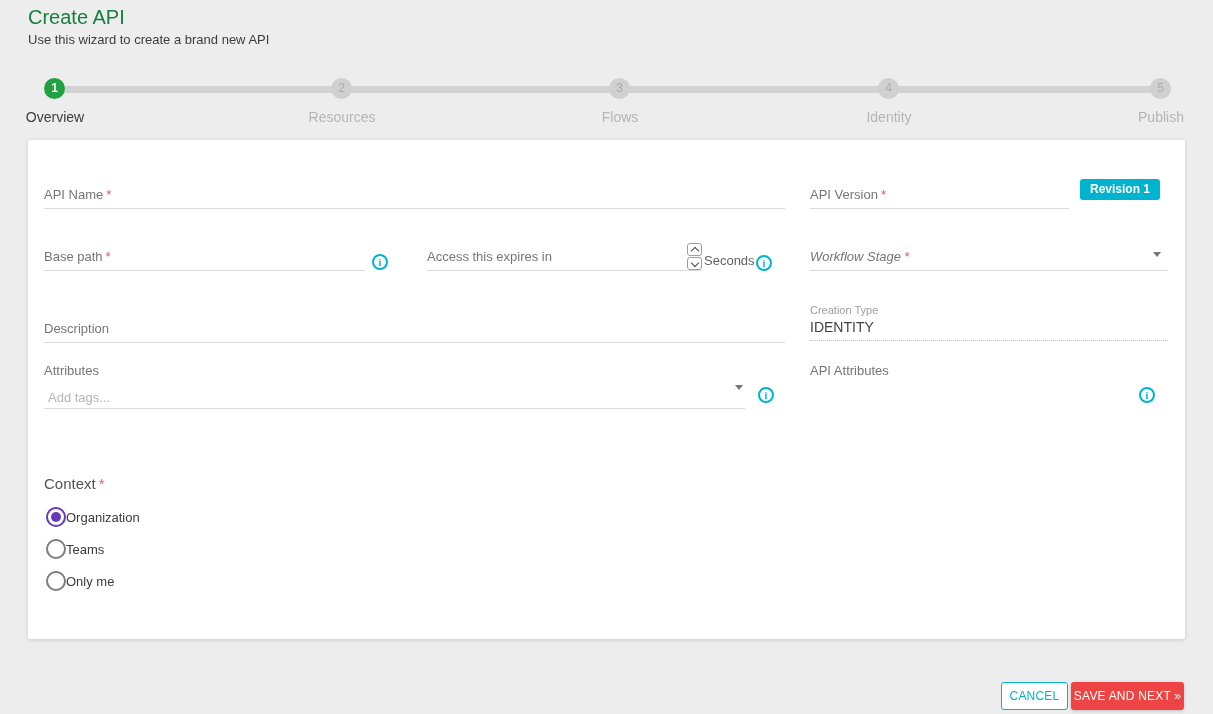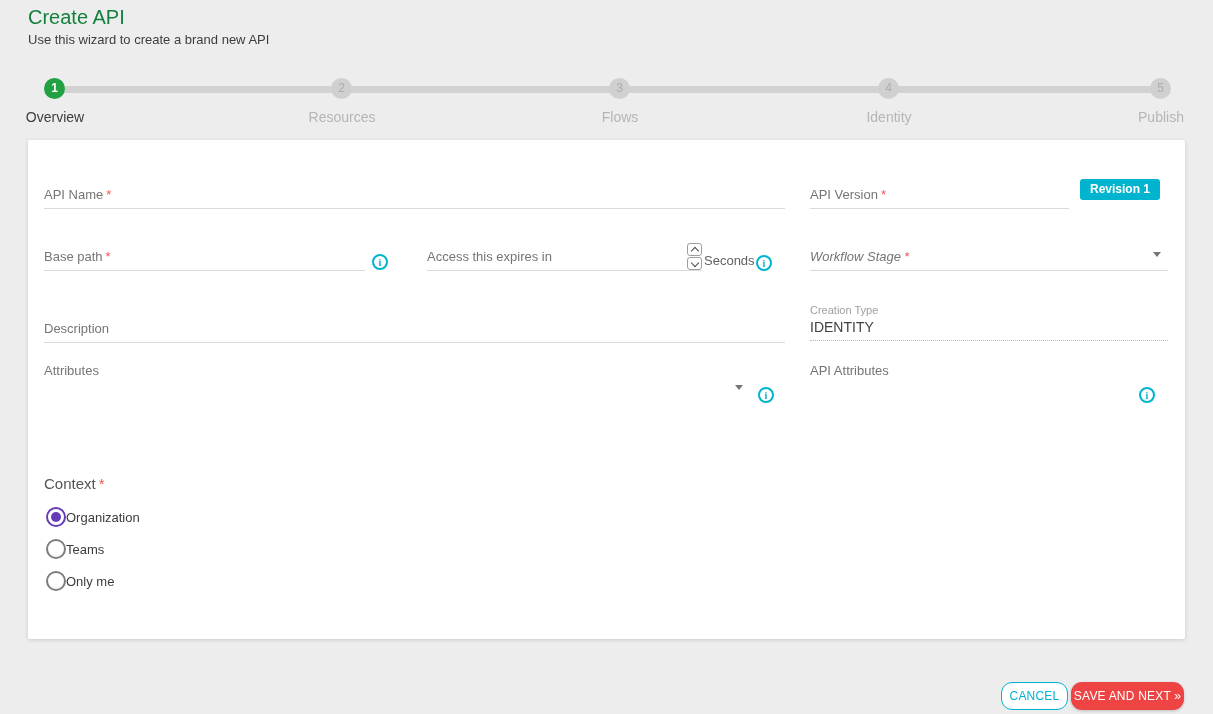--- a/index.html
+++ b/index.html
@@ -57,21 +57,21 @@
   .dotted-line { position:absolute; border-bottom:1px dotted #bdbdbd; }
 
   .context-label { position:absolute; left:16px; top:335px; font-size:15px; color:#545454; }
   .radio-row { position:absolute; left:18px; height:22px; display:flex; align-items:center; cursor:pointer; }
   .radio { width:20px; height:20px; border:2px solid #7d7d7d; border-radius:50%; flex:0 0 20px; }
   .radio.checked { border-color:#673ab7; }
   .radio.checked::after { content:""; display:block; width:10px; height:10px; border-radius:50%;
                           background:#673ab7; margin:3px; }
   .radio-label { margin-left:0; font-size:13px; color:#3c3c3c; }
 
-  .btn { position:absolute; top:682px; height:28px; font-size:12px; border-radius:11px;
+  .btn { position:absolute; top:682px; height:28px; font-size:12px; border-radius:3px;
          font-family:"Liberation Sans", sans-serif; cursor:pointer; letter-spacing:0.2px; }
   .btn-cancel { left:1001px; width:67px; background:#ffffff; border:1px solid #00b4cf; color:#00b4cf; }
   .btn-save { left:1071px; width:113px; background:#ef4444; border:none; color:#ffffff;
               box-shadow:0 1px 3px rgba(0,0,0,0.2); }
 </style>
 </head>
 <body>
 
 <div class="page">
 
@@ -121,20 +121,21 @@
     <div class="caret" style="left:1125px; top:112px;"></div>
 
     <div class="flabel" style="left:16px; top:181px;">Description</div>
     <input class="uinput" style="left: 16px; top: 181px; width: 741px;" value="">
 
     <div class="small-label" style="left:782px; top:164px;">Creation Type</div>
     <div class="static-value" style="left:782px; top:179px;">IDENTITY</div>
     <div class="dotted-line" style="left:782px; top:187px; width:358px; height:14px;"></div>
 
     <div class="flabel" style="left:16px; top:223px;">Attributes</div>
+    <input class="uinput" style="left: 16px; top: 247px; width: 701px; padding-left: 4px;" placeholder="Add tags...">
     <div class="caret" style="left:707px; top:245px;"></div>
     <div class="info-icon" style="left:730px; top:247px;"></div>
 
     <div class="flabel" style="left:782px; top:223px;">API Attributes</div>
     <div class="info-icon" style="left:1111px; top:247px;"></div>
 
     <div class="context-label"><span>Context</span><span class="req">*</span></div>
 
     <div class="radio-row" style="top:366px;">
       <span class="radio checked"></span>

